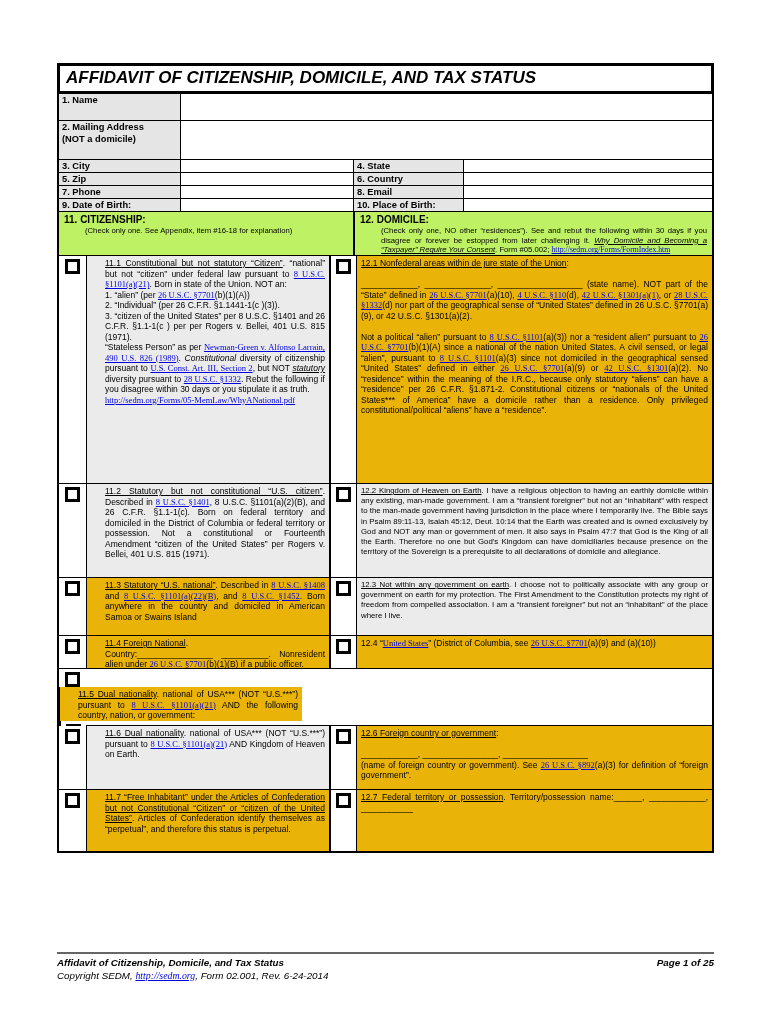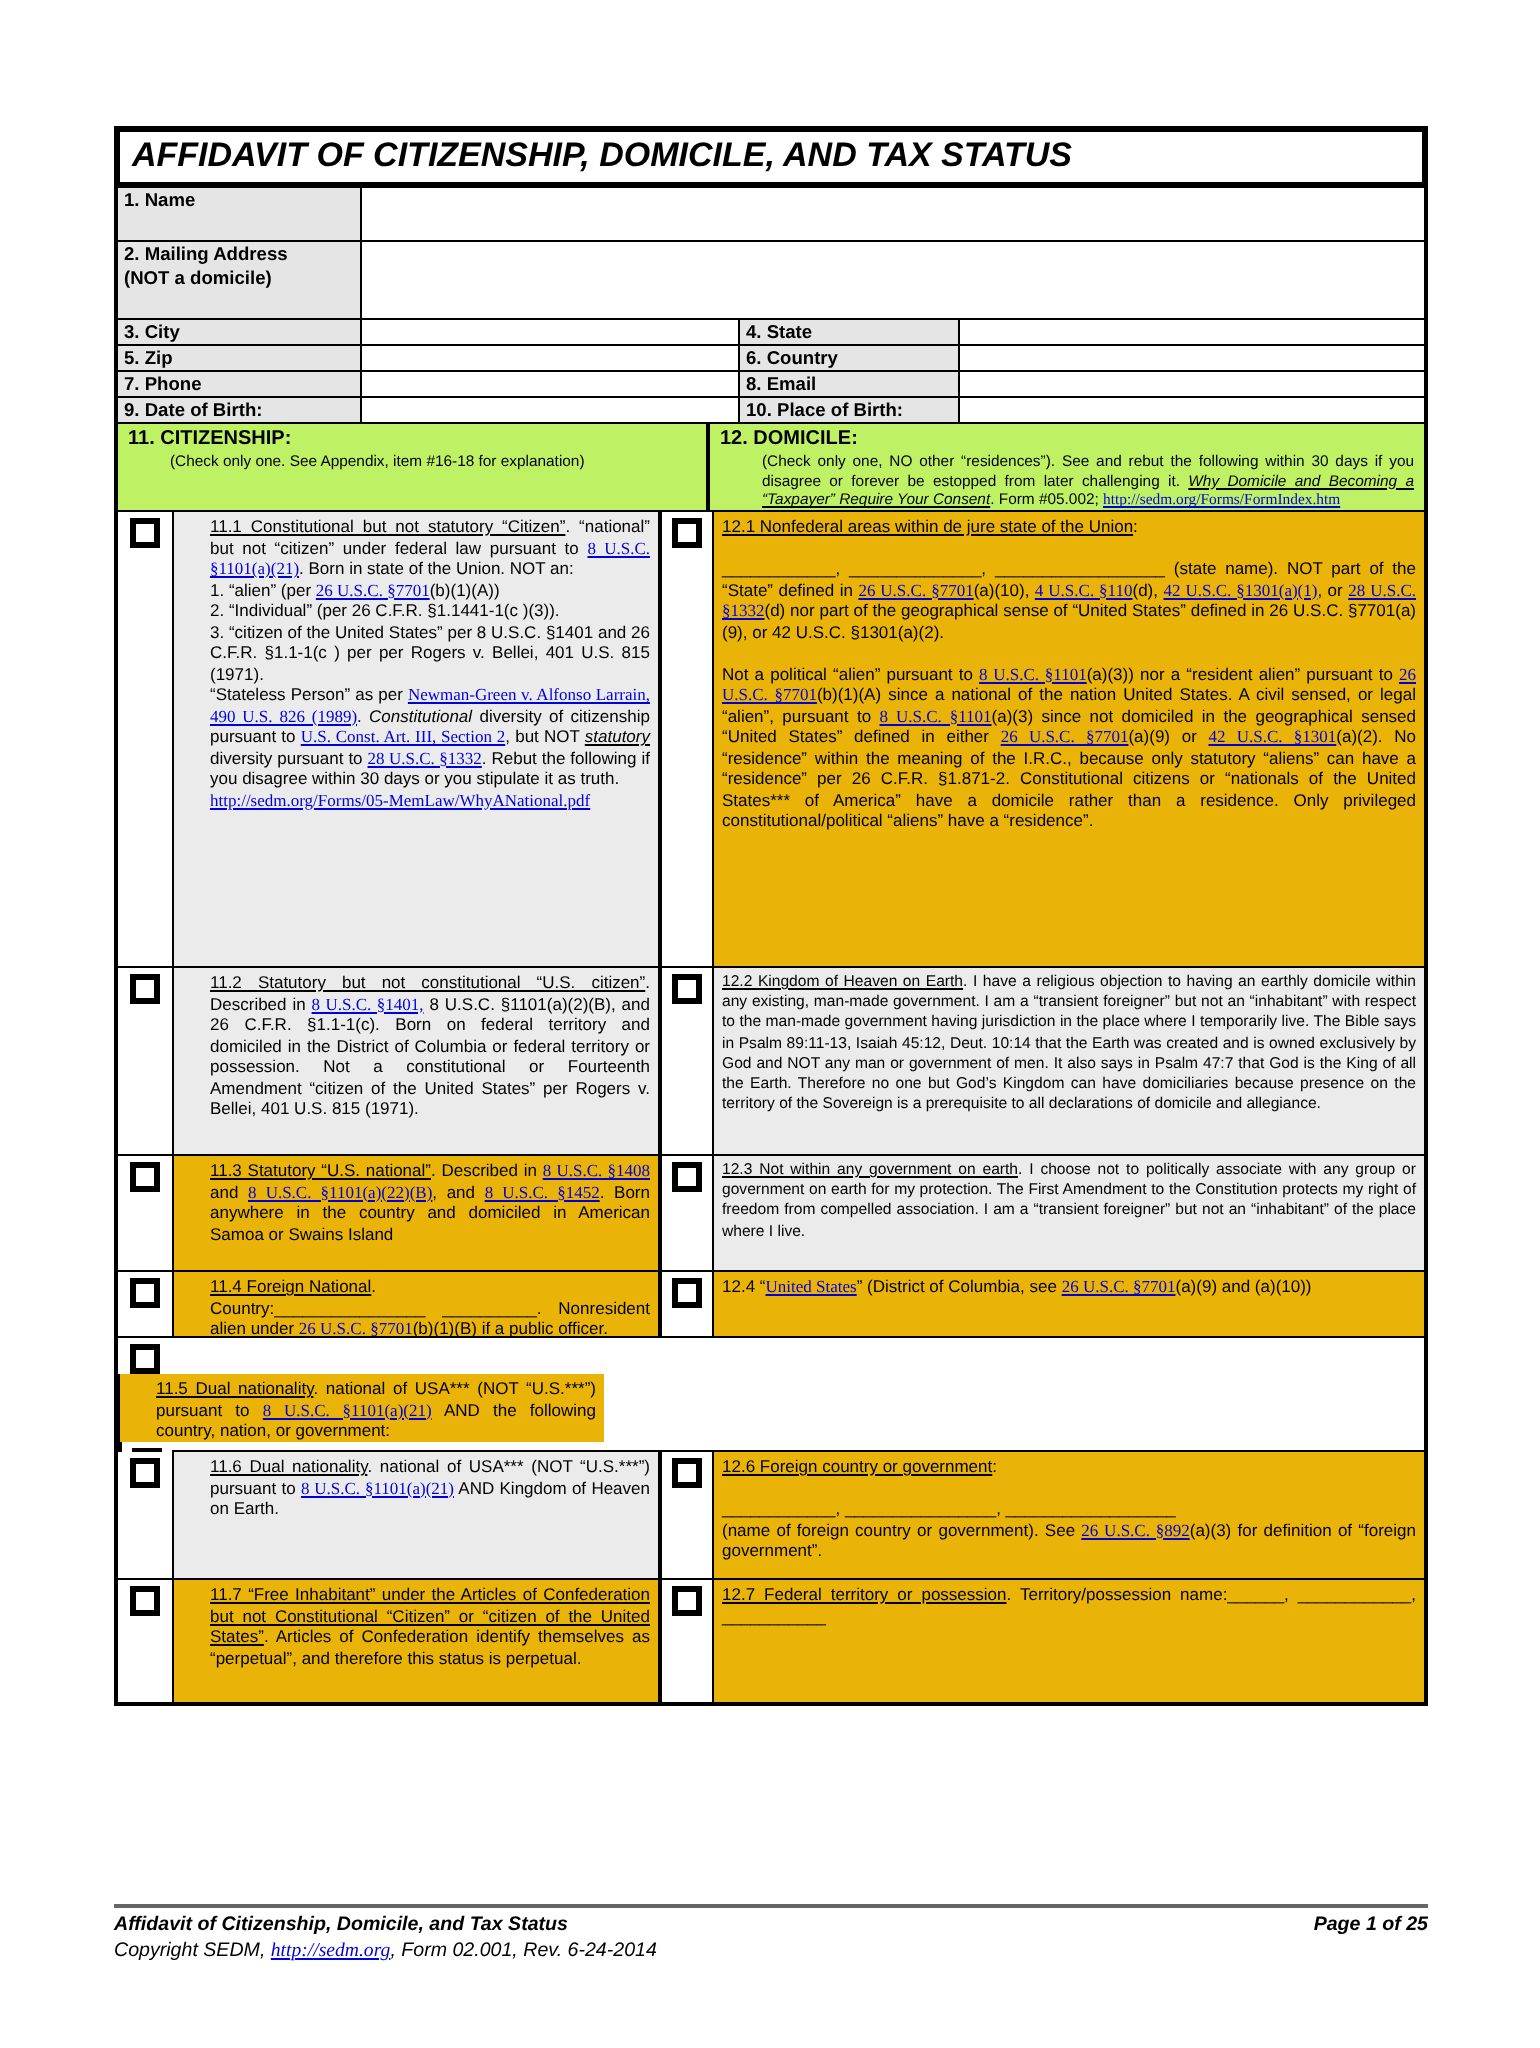--- a/index.html
+++ b/index.html
@@ -26,21 +26,21 @@
 
   .cell { border-left: 1px solid #000; }
   .row .cell:first-child { border-left: none; }
 
   .lab { background: #e5e5e5; font-weight: bold; font-size: 9.3px; padding: 1px 3px; line-height: 11.5px; }
   .val { background: #fff; }
 
   .w1 { width: 121px; }
   .v-full { flex: 1; }
   .v2 { width: 173px; }
-  .w3 { width: 110px; margin-left: 16px; }
+  .w3 { width: 110px; }
   .v4 { flex: 1; }
 
   .r-name { height: 26px; }
   .r-mail { height: 39px; }
   .r-4 { height: 13px; }
   .r-hdr { height: 44px; }
 
   .hcell { background: #bef264; padding: 2px 5px; overflow: hidden; }
   .hl { width: 294px; }
   .hr { flex: 1; border-left: 2px solid #000; }

